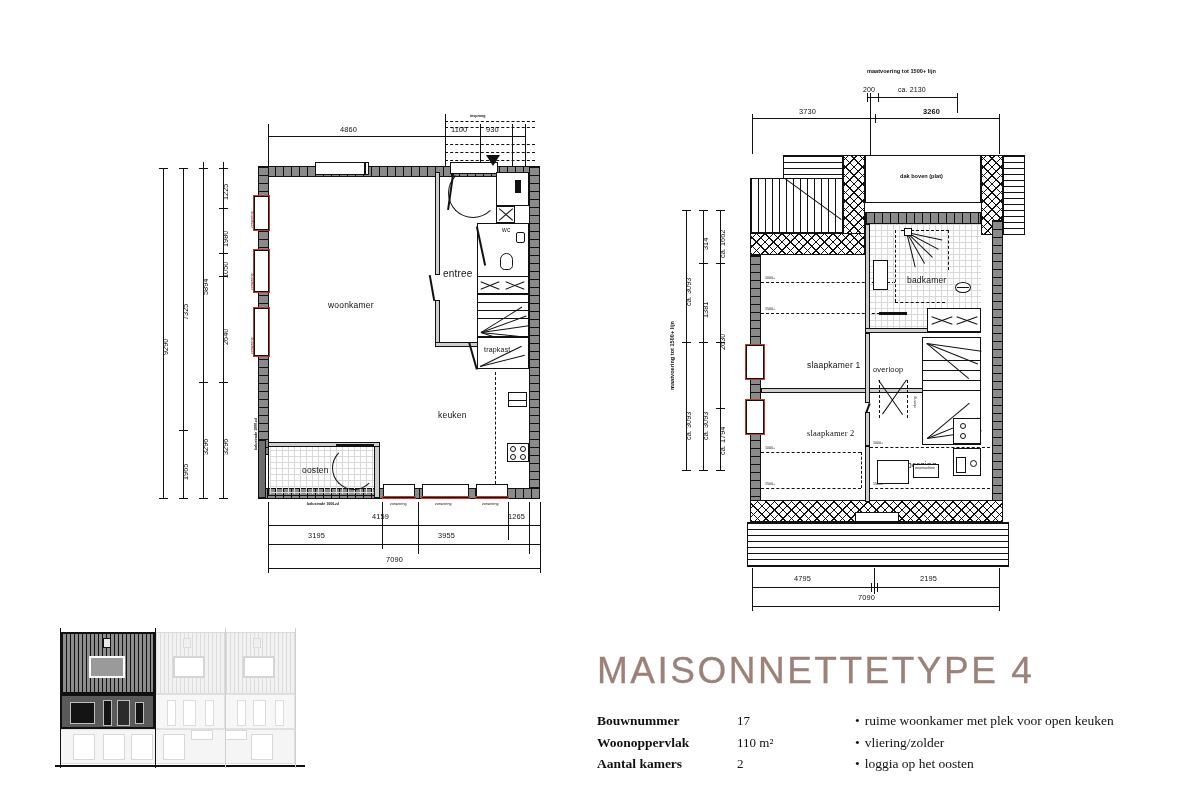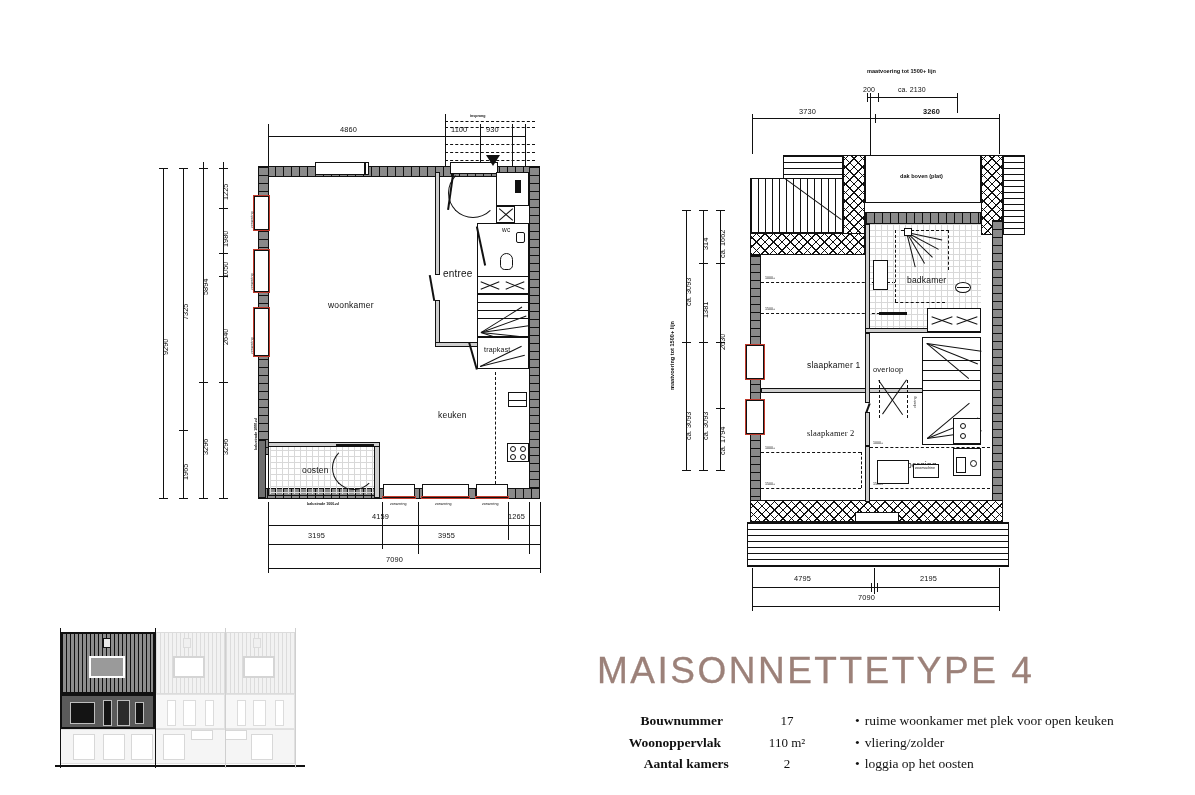--- a/index.html
+++ b/index.html
@@ -49,21 +49,21 @@
          border-right-color:transparent;border-top-color:transparent;}
 
   
   .title{position:absolute;font-family:"Liberation Sans",sans-serif;
          font-weight:300;letter-spacing:2.5px;font-size:37px;color:#9c8179;
          -webkit-text-stroke:.3px #9c8179;}
   .spec-label{font-family:"Liberation Serif",serif;font-weight:bold;font-size:13.5px;color:#111;}
   .spec-val{font-family:"Liberation Serif",serif;font-size:13px;color:#111;}
   .feat{font-family:"Liberation Serif",serif;font-size:13.5px;color:#111;}
   .feat-row{display:flex;align-items:baseline;gap:5px;margin-bottom:5.5px;}
-  .spec-row{display:flex;align-items:baseline;margin-bottom:5.5px;justify-content:center;}
+  .spec-row{display:flex;align-items:baseline;margin-bottom:5.5px;}
 
   
   .elev{position:absolute;}
   .ebox{position:absolute;box-sizing:border-box;}
 </style>
 </head>
 <body>
 
 <div class="sheet">
 

